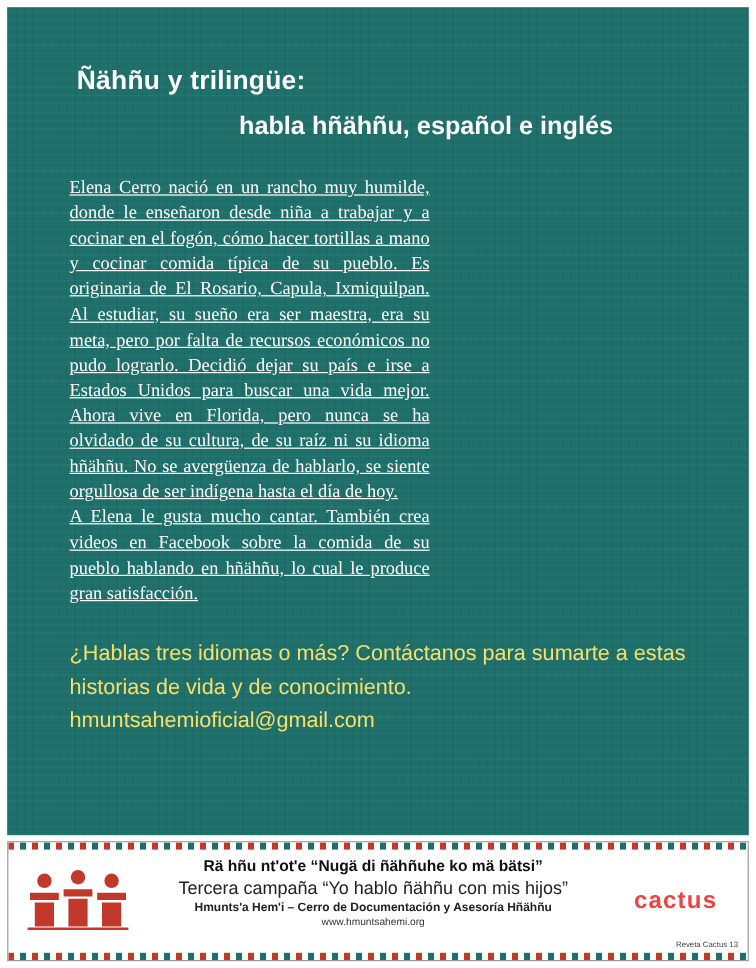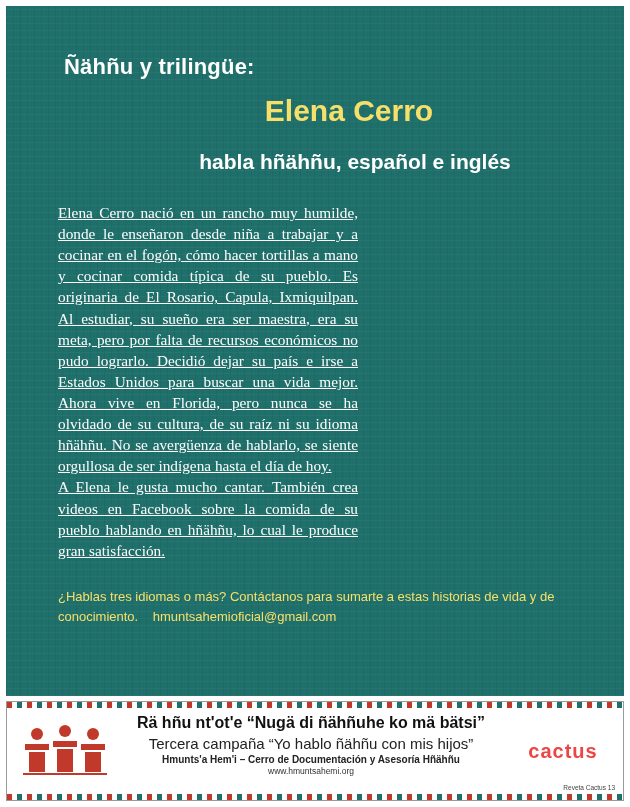--- a/index.html
+++ b/index.html
@@ -186,21 +186,21 @@
   .photo-caption {
     margin-top: 10px;
     color: #f6e06a;
     font-size: 11.5px;
     text-align: center;
     font-family: "Liberation Sans", sans-serif;
   }
   .cta {
     padding: 26px 40px 0 52px;
     color: #f6e06a;
-    font-size: 13px;
+    font-size: 18px;
     line-height: 1.55;
   }
   .cta .email {
     color: #f6e06a;
     text-decoration: none;
   }
   
   .footer {
     position: relative;
     width: 618px;
@@ -234,21 +234,21 @@
     align-items: center;
     justify-content: center;
   }
   .footer-center {
     flex: 1;
     padding: 12px 6px 10px 6px;
     box-sizing: border-box;
     text-align: center;
   }
   .f-title {
-    font-size: 16px;
+    font-size: 13px;
     font-weight: bold;
     color: #111111;
     margin-bottom: 3px;
   }
   .f-line2 {
     font-size: 15px;
     color: #222222;
     margin-bottom: 2px;
   }
   .f-line3 {
@@ -286,21 +286,20 @@
 </style>
 </head>
 <body>
 
 <div class="page">
 
   <div class="teal-panel">
 
     <div class="headings">
       <div class="kicker">Ñähñu y trilingüe:</div>
-      <div class="name">Elena Cerro</div>
       <div class="subtitle">habla hñähñu, español e inglés</div>
     </div>
 
     <div class="body-area">
       <div class="story">Elena Cerro nació en un rancho muy humilde, donde le enseñaron desde niña a trabajar y a cocinar en el fogón, cómo hacer tortillas a mano y cocinar comida típica de su pueblo. Es originaria de El Rosario, Capula, Ixmiquilpan. Al estudiar, su sueño era ser maestra, era su meta, pero por falta de recursos económicos no pudo lograrlo. Decidió dejar su país e irse a Estados Unidos para buscar una vida mejor. Ahora vive en Florida, pero nunca se ha olvidado de su cultura, de su raíz ni su idioma hñähñu. No se avergüenza de hablarlo, se siente orgullosa de ser indígena hasta el día de hoy.
 A Elena le gusta mucho cantar. También crea videos en Facebook sobre la comida de su pueblo hablando en hñähñu, lo cual le produce gran satisfacción.</div>
 
     </div>
 
     <div class="cta">

